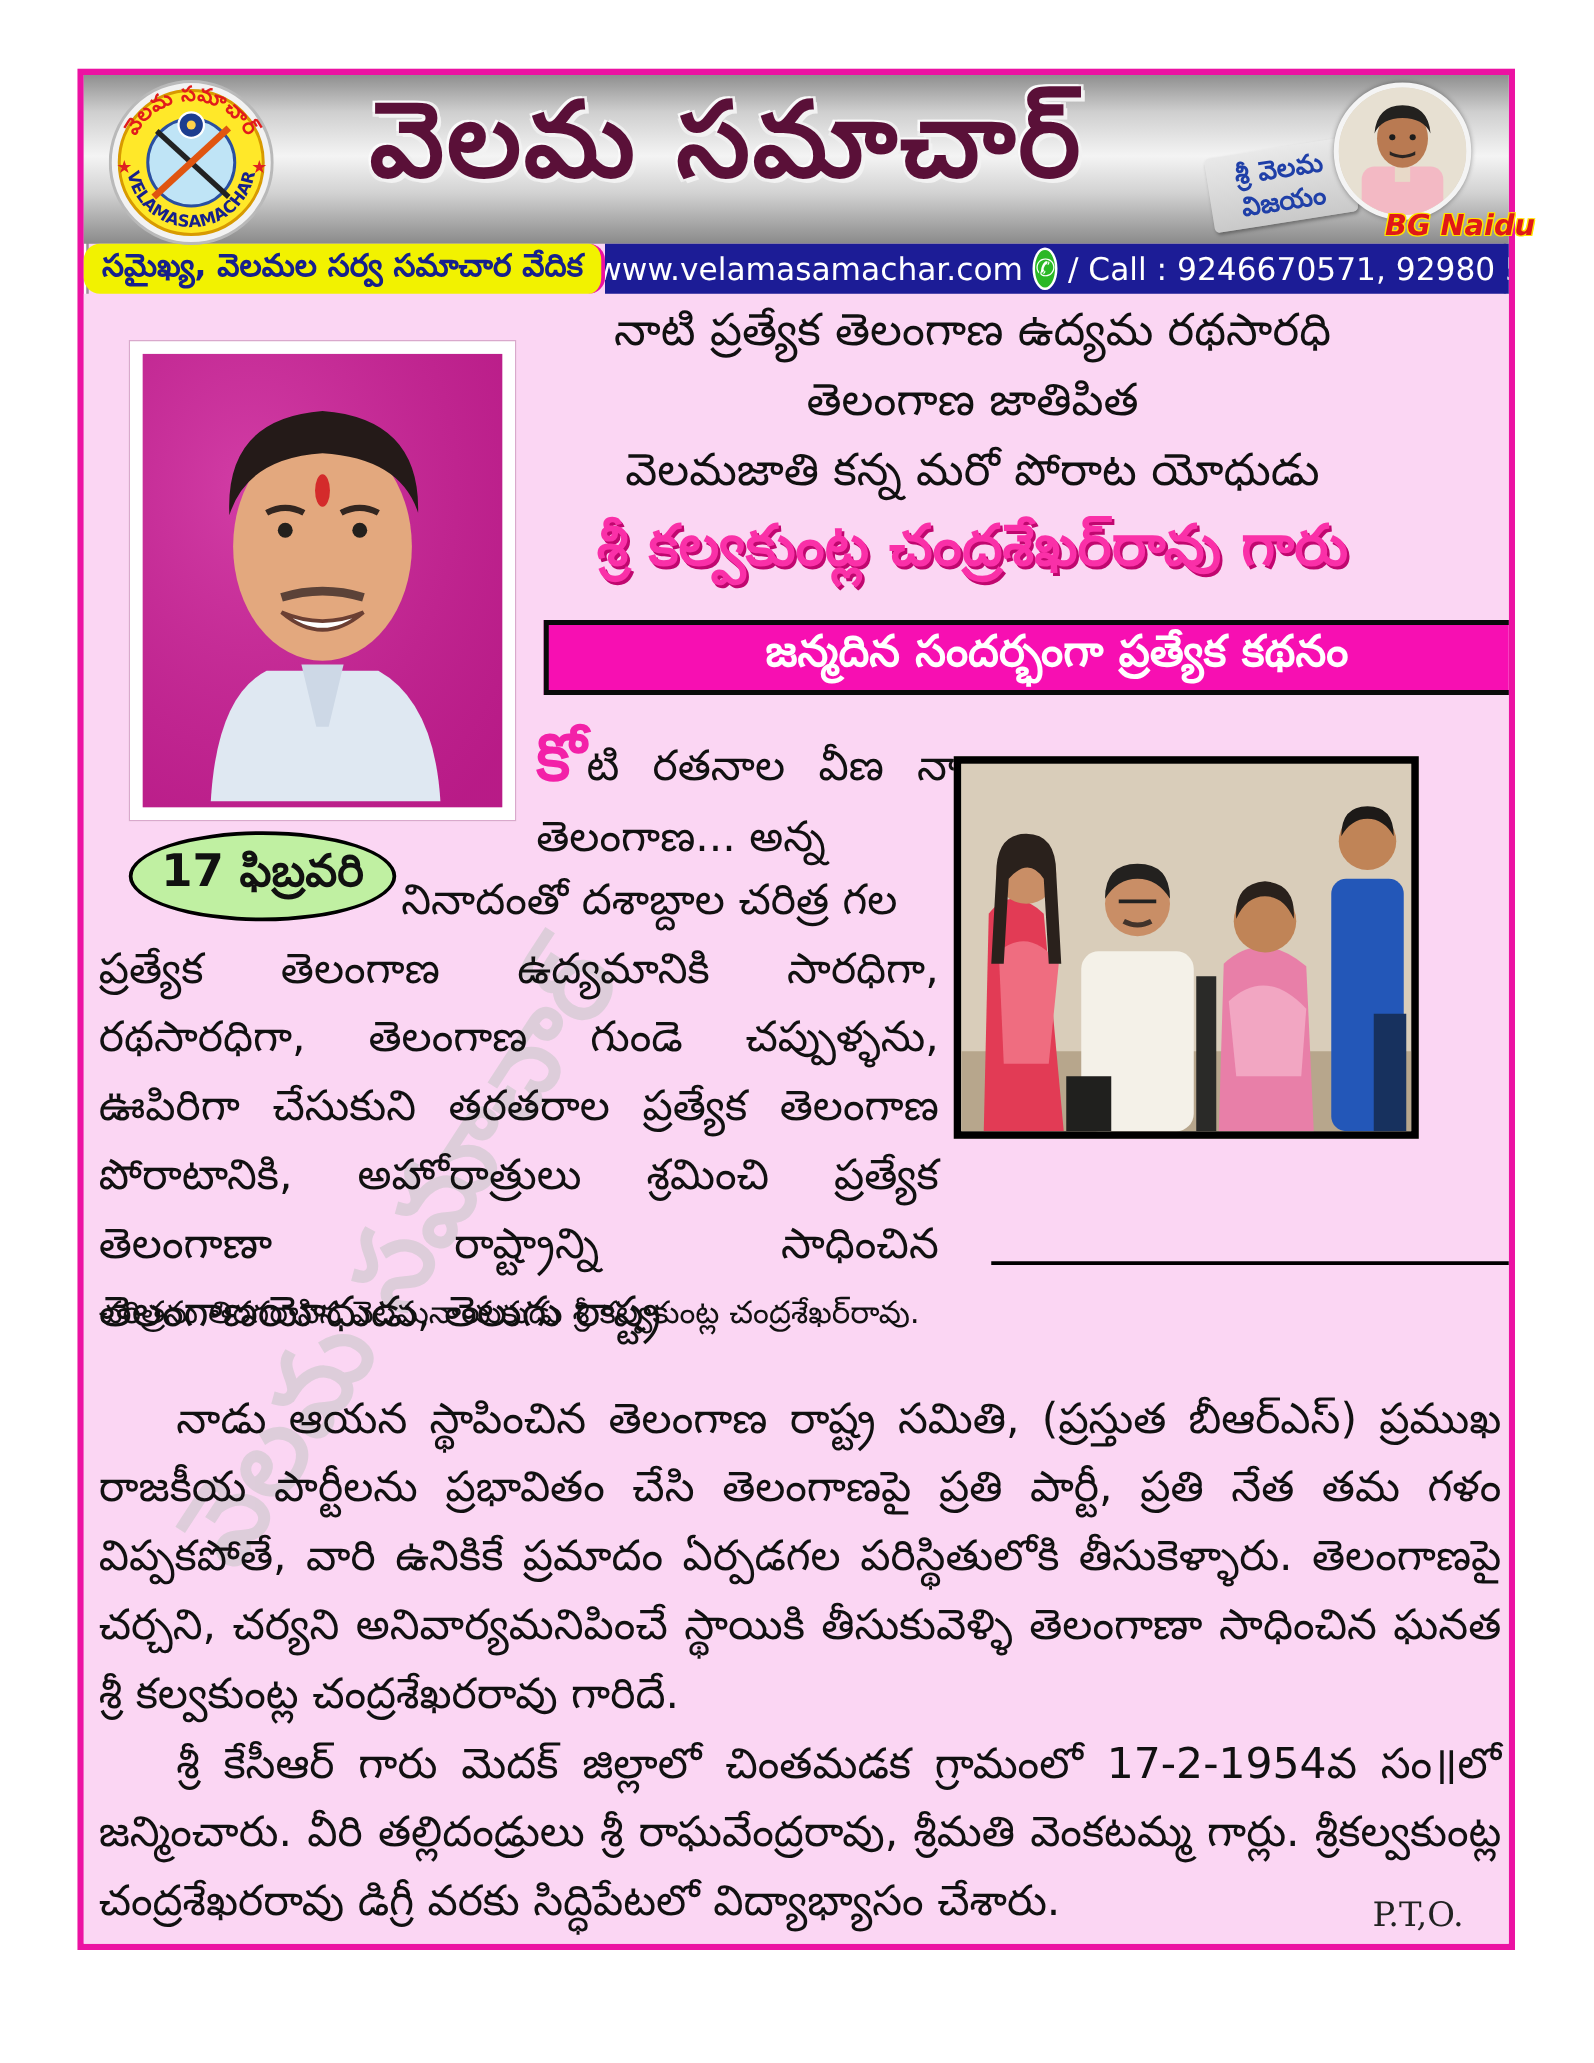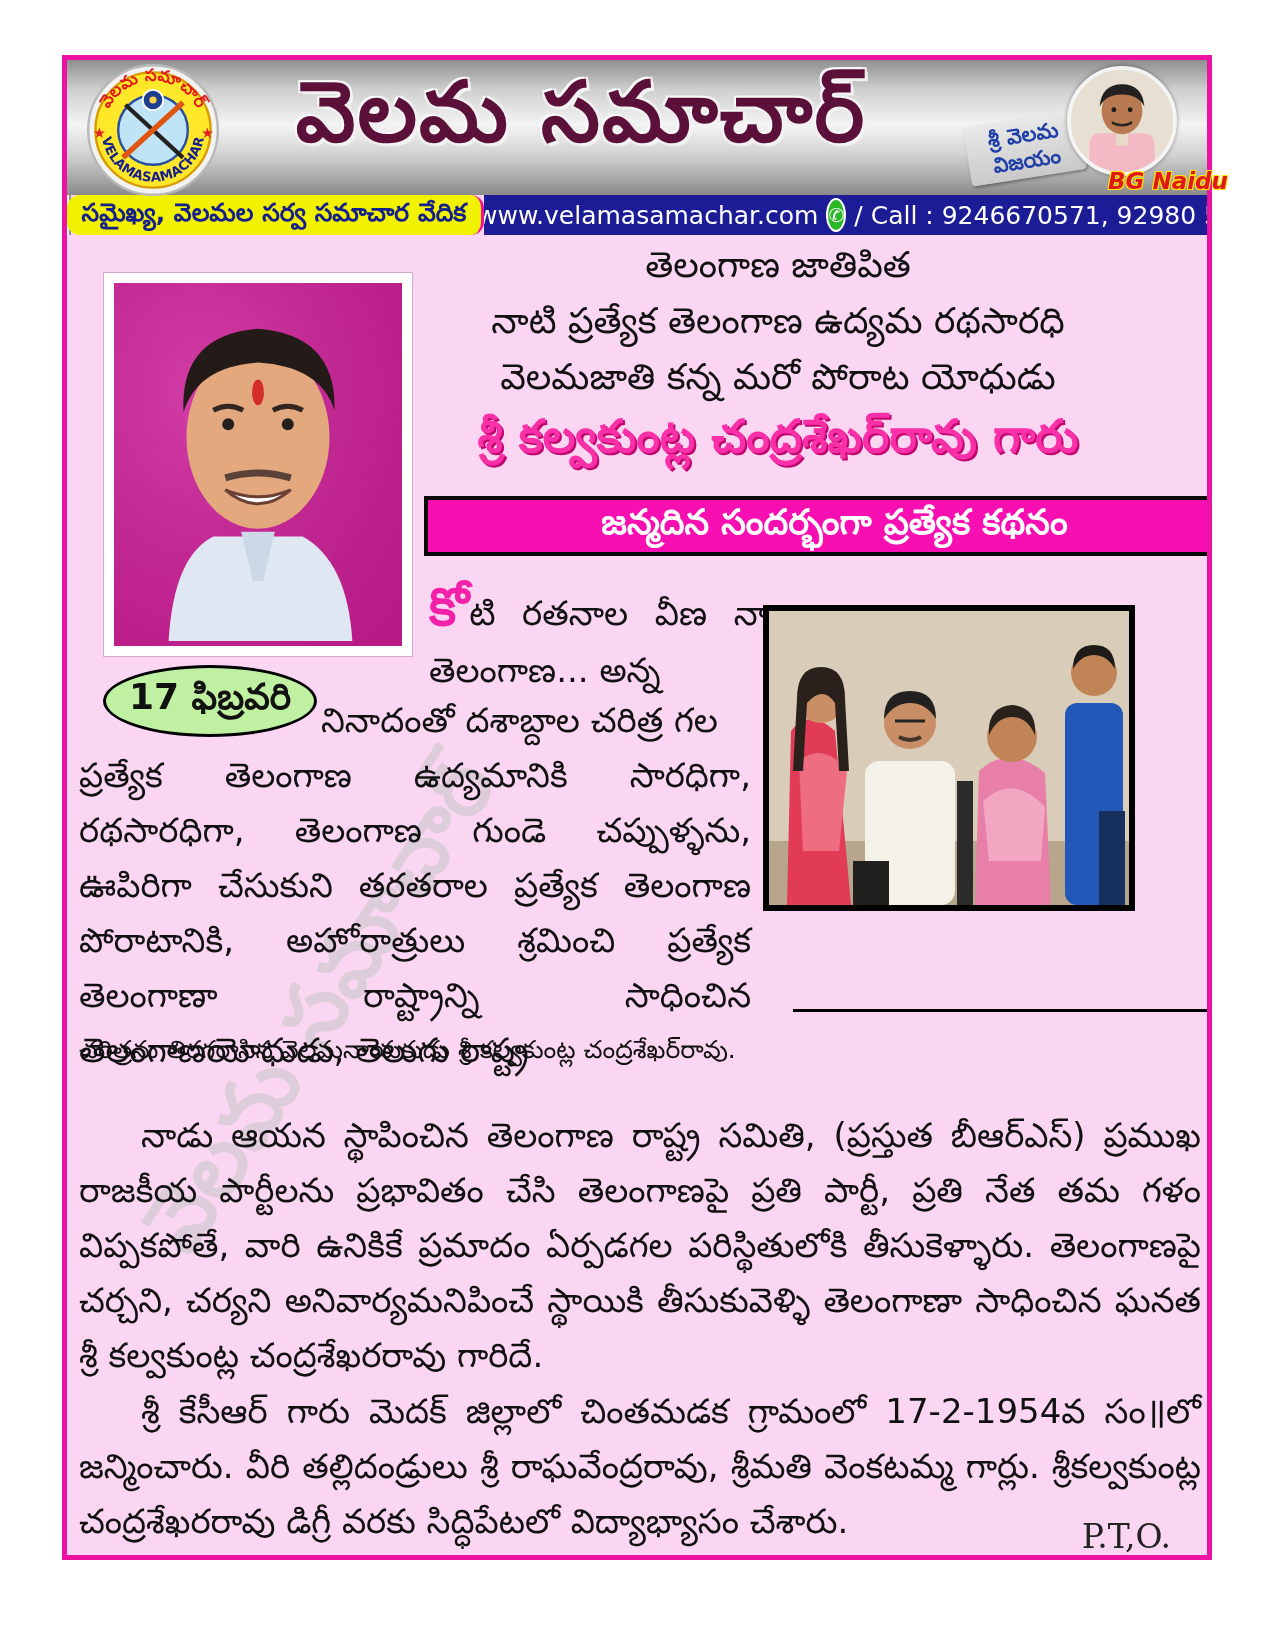--- a/index.html
+++ b/index.html
@@ -46,21 +46,21 @@
 
   .kcr-photo{position:absolute;left:36px;top:37px;width:310px;height:385px;z-index:1;
              background:#ffffff;border:1px solid #d9a9cc;padding:10px;box-sizing:border-box;}
   .kcr-photo svg{display:block;width:100%;height:100%;}
 
   .hero{position:absolute;left:350px;top:2px;width:722px;text-align:center;z-index:1;color:#111;}
   .hero-line{font-size:36px;line-height:56px;white-space:nowrap;}
   .hero-name{font-size:46px;line-height:62px;font-weight:bold;color:#FA30A8;white-space:nowrap;
              text-shadow:2px 2px 0 #c0076f;}
 
-  .banner{position:absolute;left:357px;top:261px;width:821px;height:60px;z-index:1;
+  .banner{position:absolute;left:368px;top:261px;width:821px;height:60px;z-index:1;
           background:#F70FB2;border:4px solid #0a0a0a;box-sizing:border-box;
           display:flex;align-items:center;justify-content:center;
           color:#ffffff;font-weight:bold;font-size:35px;white-space:nowrap;}
 
   .opening{position:absolute;left:362px;top:350px;width:340px;z-index:1;
            font-size:34px;line-height:57px;text-align:justify;color:#111;}
   .dropcap{font-size:52px;font-weight:bold;color:#F321A8;line-height:40px;}
 
   .family-fig{position:absolute;left:696px;top:370px;width:372px;z-index:1;}
   .family-photo{width:372px;height:306px;border:6px solid #000;box-sizing:border-box;background:#D9CDBA;}
@@ -77,21 +77,21 @@
                font-size:34px;line-height:55px;color:#111;white-space:nowrap;overflow:hidden;}
   .flow-block-b{position:absolute;left:12px;top:513px;width:672px;z-index:1;
                 font-size:34px;line-height:55px;text-align:justify;color:#111;}
   .flow-block-c{position:absolute;left:12px;top:787px;width:1122px;z-index:1;
                 font-size:25px;line-height:55px;color:#111;}
   .para{position:absolute;left:12px;width:1122px;z-index:1;font-size:34px;line-height:55px;
         text-align:justify;text-indent:62px;color:#111;margin-top:32px;}
   .para2{top:841px;}
   .para3{top:1117px;}
   .pto{position:absolute;right:36px;top:1282px;z-index:1;font-family:"DejaVu Serif",serif;
-       font-size:33px;color:#222;}
+       font-size:27px;color:#222;}
 </style>
 </head>
 <body>
 
 <div class="page">
   <div class="sheet">
 
     <div class="masthead">
 
       <div class="logo-badge">
@@ -173,22 +173,22 @@
           <path d="M100 128 Q115 120 130 128" stroke="#332620" stroke-width="5" fill="none"></path>
           <path d="M160 128 Q175 120 190 128" stroke="#332620" stroke-width="5" fill="none"></path>
           <circle cx="115" cy="142" r="6" fill="#23201d"></circle>
           <circle cx="175" cy="142" r="6" fill="#23201d"></circle>
           <path d="M112 196 Q145 186 178 196" stroke="#5b4238" stroke-width="7" fill="none"></path>
           <path d="M112 208 Q145 236 178 208 Q145 222 112 208 Z" fill="#ffffff" stroke="#6b3f33" stroke-width="3"></path>
         </svg>
       </div>
 
       <div class="hero">
+        <div class="hero-line">నాటి ప్రత్యేక తెలంగాణ ఉద్యమ రథసారధి</div>
         <div class="hero-line">తెలంగాణ జాతిపిత</div>
-        <div class="hero-line">నాటి ప్రత్యేక తెలంగాణ ఉద్యమ రథసారధి</div>
         <div class="hero-line">వెలమజాతి కన్న మరో పోరాట యోధుడు</div>
         <div class="hero-name">శ్రీ కల్వకుంట్ల చంద్రశేఖర్‌రావు గారు</div>
       </div>
 
       <div class="banner">జన్మదిన సందర్భంగా ప్రత్యేక కథనం</div>
 
       <div class="opening">
         <span class="dropcap">కో</span><span>టి రతనాల వీణ నా తెలంగాణ...  అన్న</span>
       </div>
 

